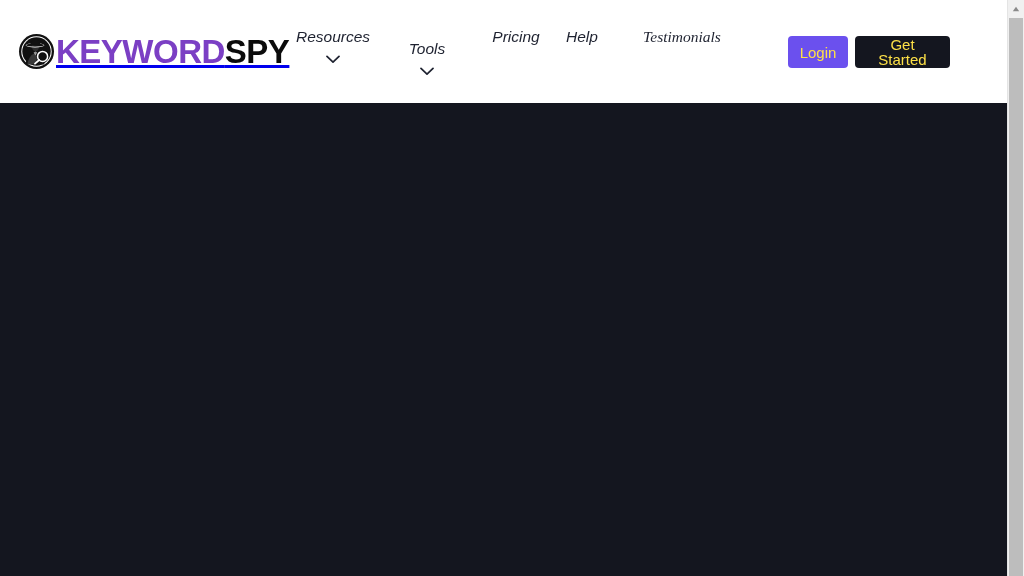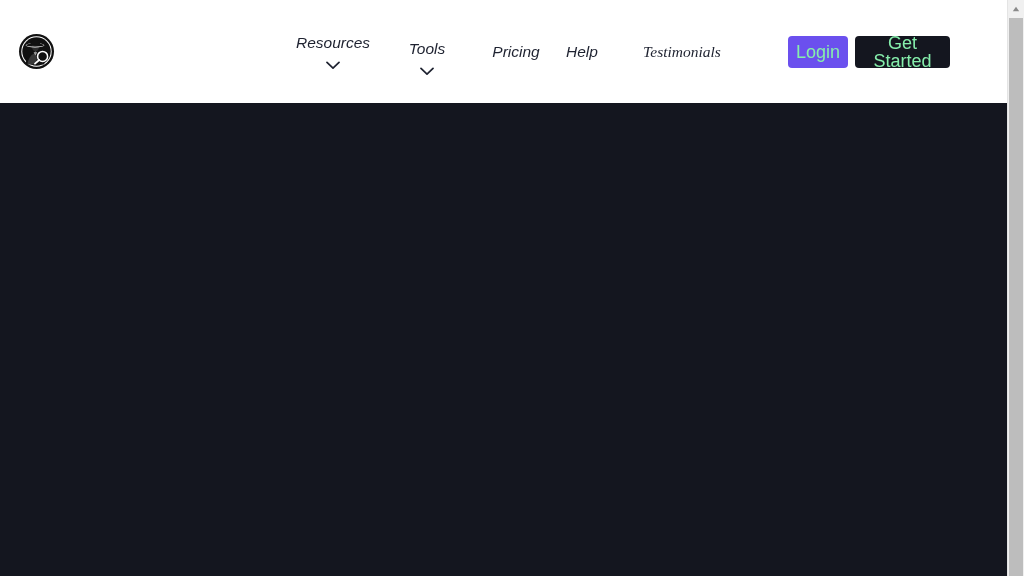--- a/index.html
+++ b/index.html
@@ -65,21 +65,21 @@
   }
   .logo-keyword { color: #7b3fc4; }
   .logo-spy { color: #0b0b0b; }
 
   
   #main-nav {
     position: absolute;
     left: 290px;
     top: 28px;
     display: flex;
-    align-items: center;
+    align-items: flex-start;
   }
   .nav-item {
     position: relative;
     color: #1e2230;
     font-style: italic;
     font-size: 15.5px;
     line-height: 18px;
     white-space: nowrap;
     text-align: center;
     cursor: pointer;
@@ -106,23 +106,23 @@
     position: absolute;
     left: 788px;
     top: 36px;
     display: flex;
     align-items: center;
   }
   .btn {
     border: none;
     cursor: pointer;
     font-family: "Liberation Sans", sans-serif;
-    font-size: 18px;
+    font-size: 15px;
     line-height: 1;
-    color: #86efac;
+    color: #fde047;
     display: inline-flex;
     align-items: center;
     justify-content: center;
     padding: 12px;
   }
   #login-button {
     width: 60px;
     height: 32px;
     background: #6b50ee;
     border-radius: 4px;
@@ -201,20 +201,23 @@
           <path d="M13.8 12.6 C13.8 16.4 15.3 18.4 17.4 18.4 C19.5 18.4 21.0 16.4 21.0 12.9 Z" fill="#ffffff" opacity="0.12"></path>
 
           <path d="M7.5 31.5 C8.4 24.2 12.2 19.6 17.3 18.6 C22.4 19.6 25.0 22.6 26.3 27.5 L26.3 31.5 Z" fill="#111111"></path>
           <path d="M9.4 31.2 C10.3 25.2 13.2 21.2 17.2 20.2 C18.4 21.2 18.9 23.2 18.9 25.4 L17.9 31.2 Z" fill="#ffffff" opacity="0.16"></path>
 
           <path d="M15.6 19.4 L17.4 22.6 L19.2 19.4 L17.4 18.6 Z" fill="#ffffff" opacity="0.55"></path>
 
           <circle cx="24.6" cy="23.4" r="5.0" fill="none" stroke="#ffffff" stroke-width="1.5"></circle>
           <line x1="21.2" y1="27.0" x2="17.0" y2="30.6" stroke="#ffffff" stroke-width="1.8" stroke-linecap="round"></line>
         </svg>
+      </span>
+      <span class="logo-wordmark">
+        <span class="logo-keyword">KEYWORD</span><span class="logo-spy">SPY</span>
       </span>
     </a>
 
     <nav id="main-nav">
 
       <div class="nav-item slot-resources">
         <span class="nav-label">Resources</span>
         <span class="nav-chevron">
           <svg width="14" height="9" viewBox="0 0 14 9" aria-hidden="true">
             <path d="M1 1.4 L7 7.2 L13 1.4" fill="none" stroke="#1e2230" stroke-width="1.7" stroke-linecap="round" stroke-linejoin="round"></path>

